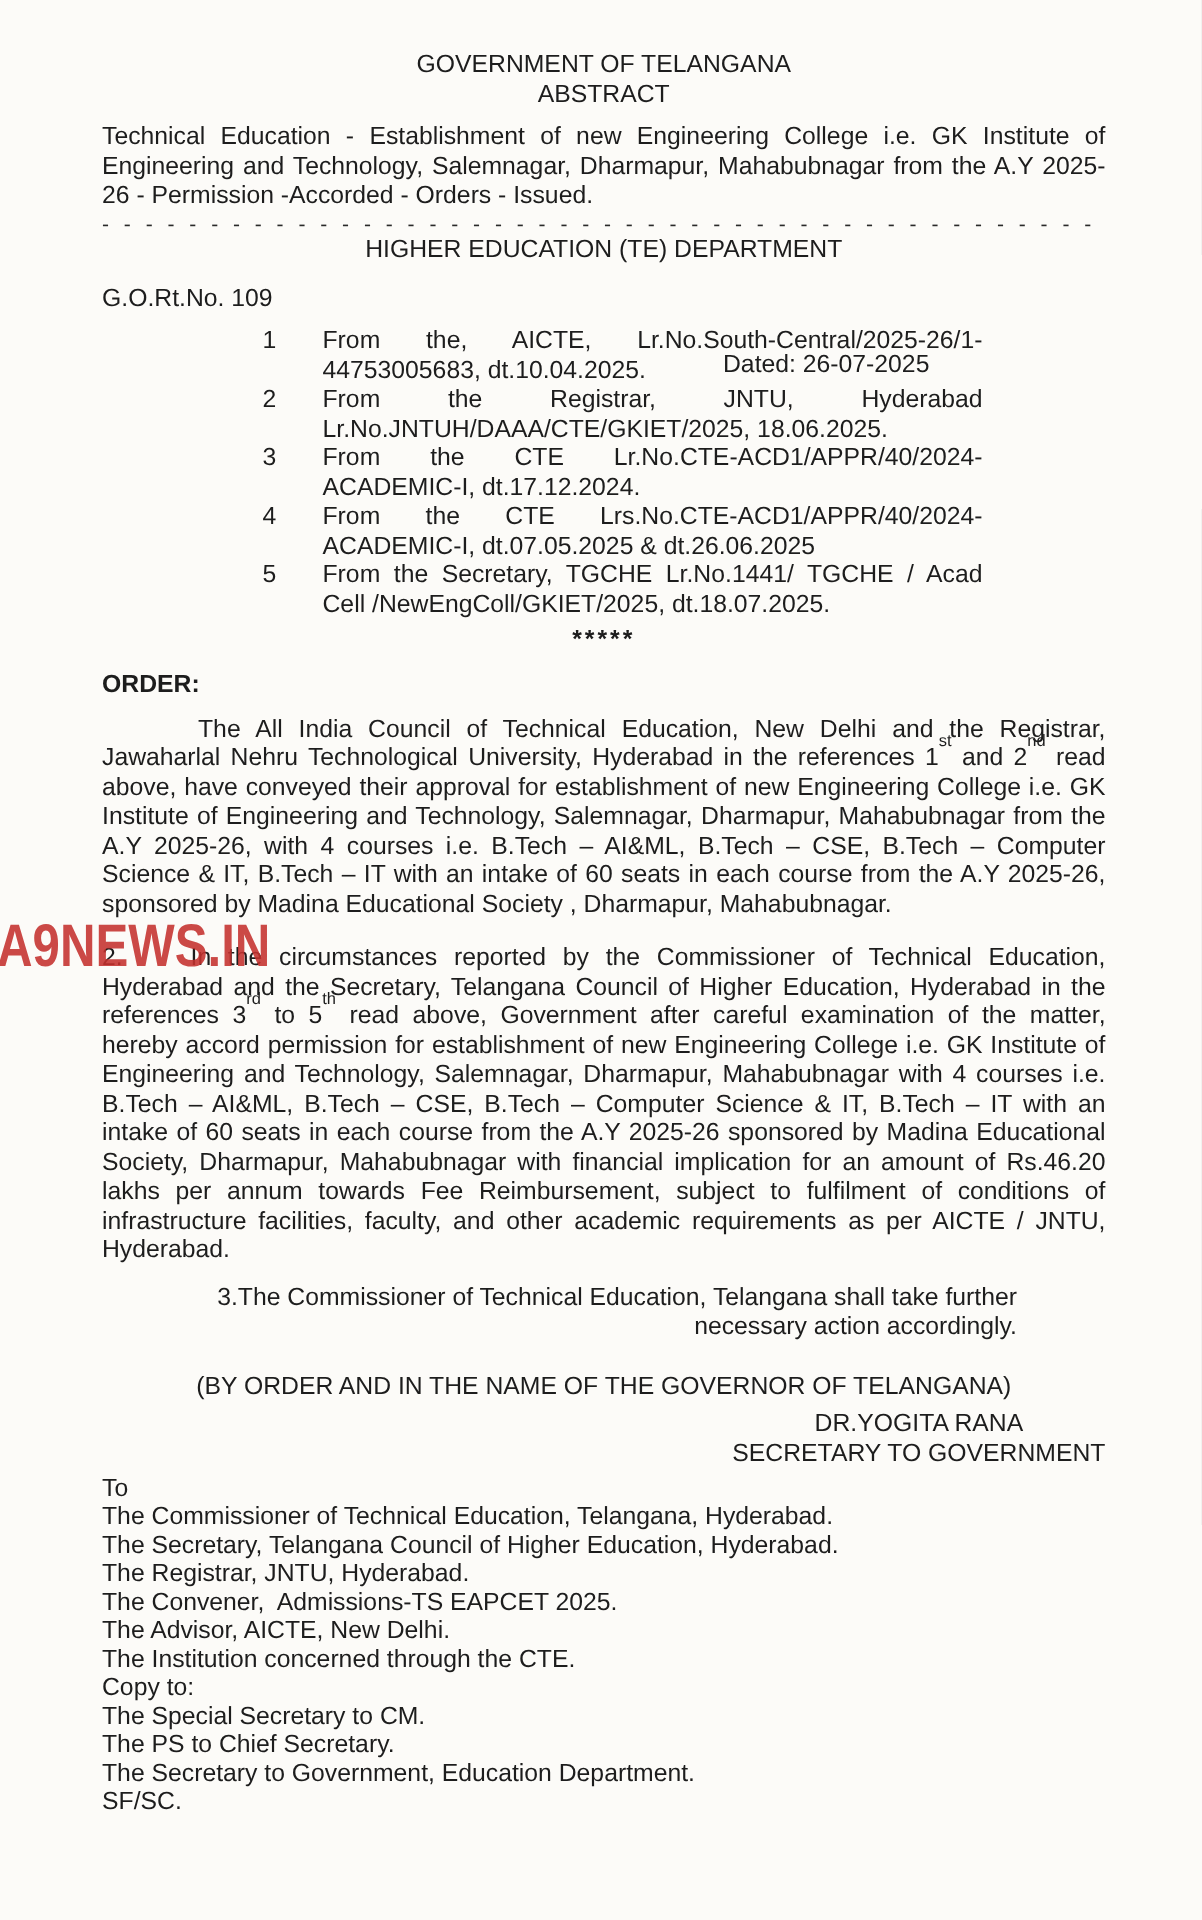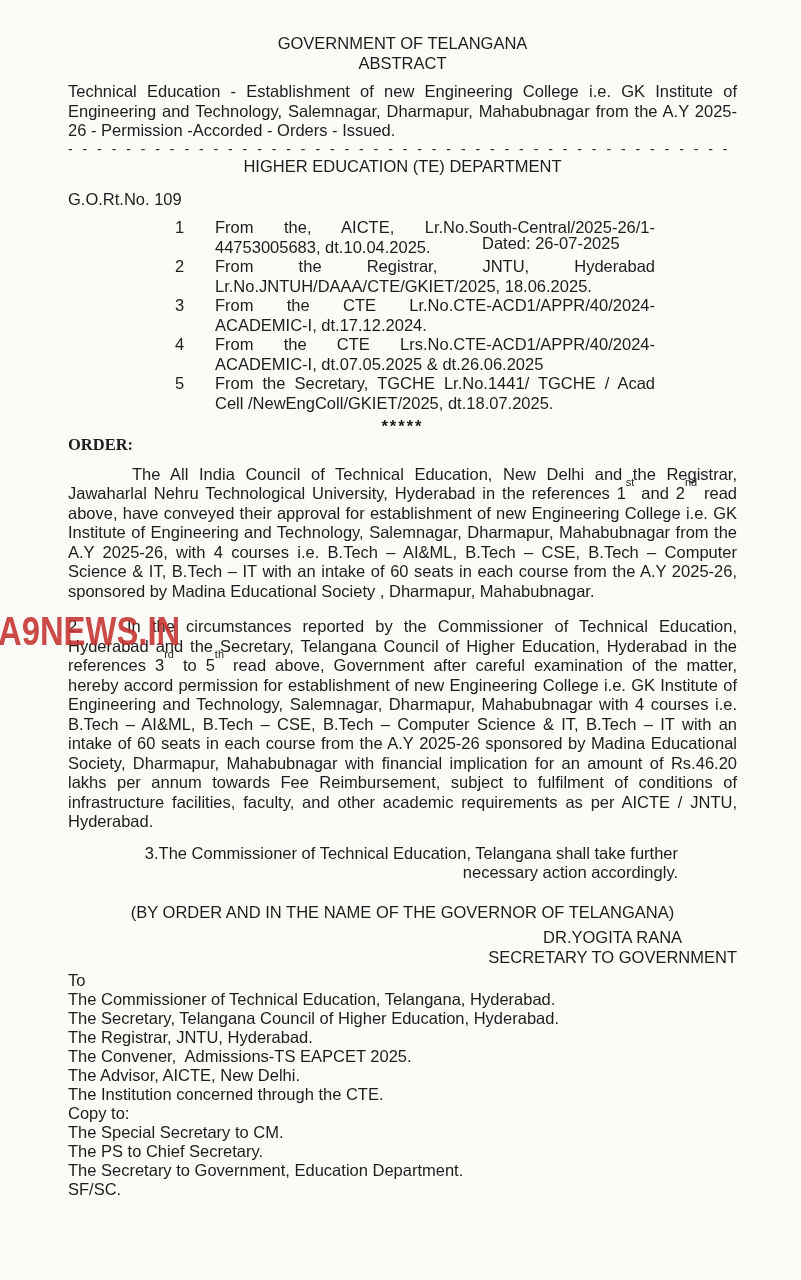--- a/index.html
+++ b/index.html
@@ -26,21 +26,21 @@
   .dept{margin-top:1px;}
   .go-row{position:relative;margin-top:14px;height:20px;}
   .go-row .dated{position:absolute;left:414px;top:0;margin-top:44px;}
   .read-row{text-align:right;padding-right:25px;}
   .read-row b{font-weight:bold;}
   .refs{margin:8px 0 0 107px;padding:0;list-style:none;}
   .ref{display:flex;}
   .rnum{width:40px;flex:none;}
   .rtext{width:440px;text-align:justify;}
   .stars{margin-top:4px;height:18px;line-height:18px;letter-spacing:2px;font-weight:bold;}
-  .order-h{font-weight:bold;font-family:Liberation Serif, serif;}
+  .order-h{margin-top:12px;font-weight:bold;}
   .para{margin:10px 0 0;text-align:justify;}
   .p1{text-indent:64px;}
   .p2{margin-top:16px;}
   .p3{margin-top:12px;text-align:right;max-width:610px;}
   .pnum{display:inline-block;width:59px;}
   sup.s{font-size:11px;vertical-align:top;position:relative;top:-2px;line-height:0;}
   .byorder{margin-top:20px;}
   .sigwrap{margin-top:6px;text-align:right;}
   .sig{display:inline-block;text-align:center;}
   .addr{margin-top:4px;line-height:19px;}

